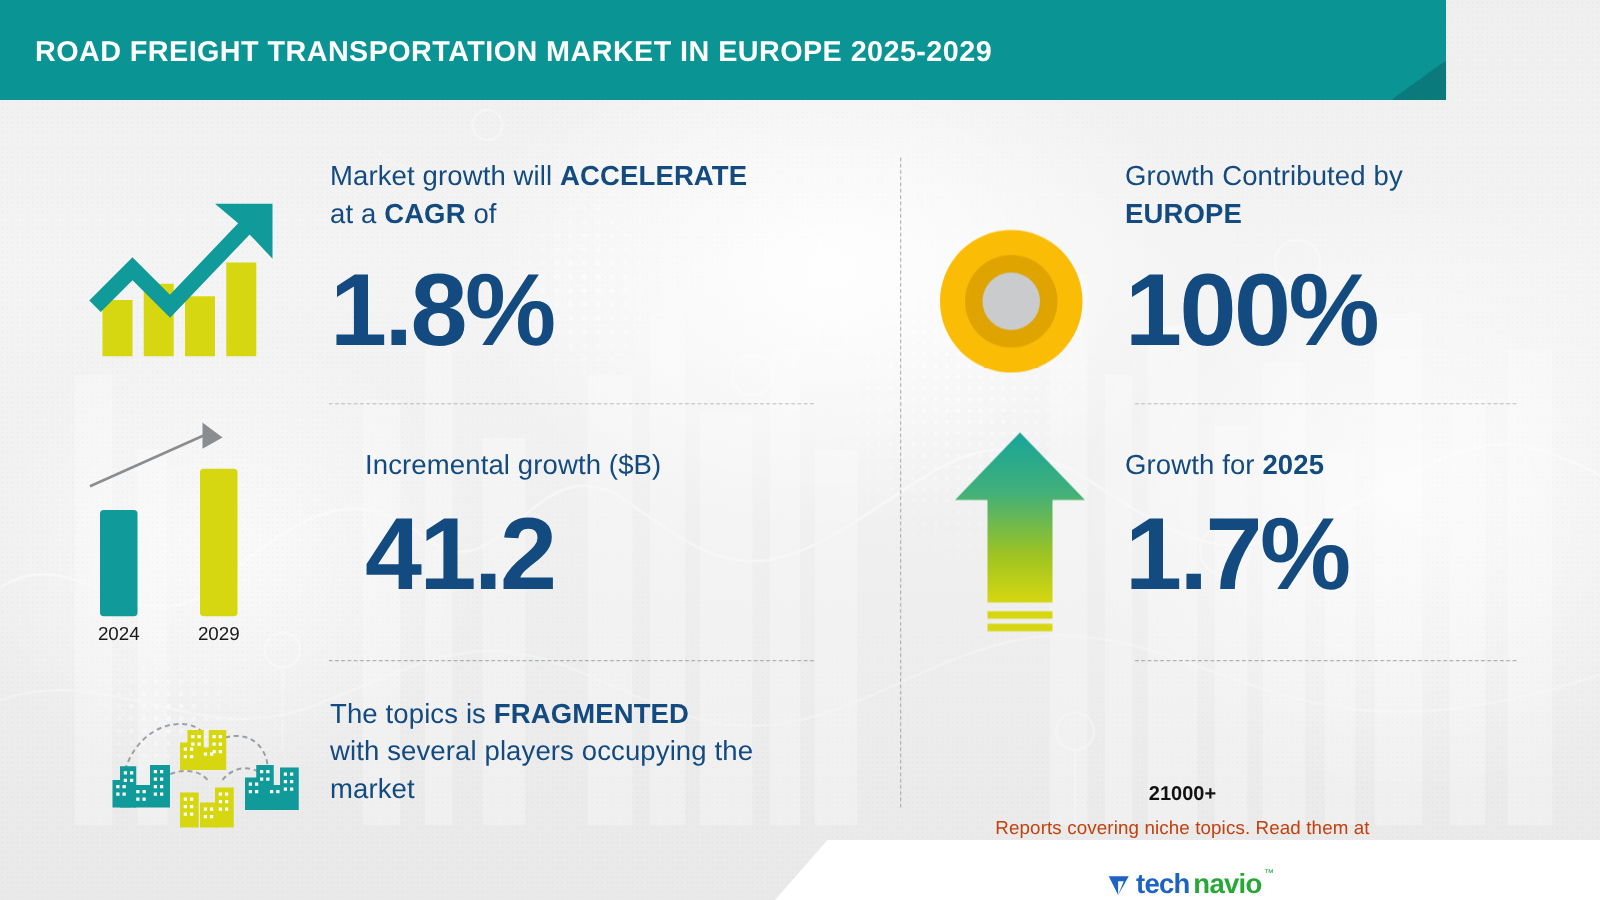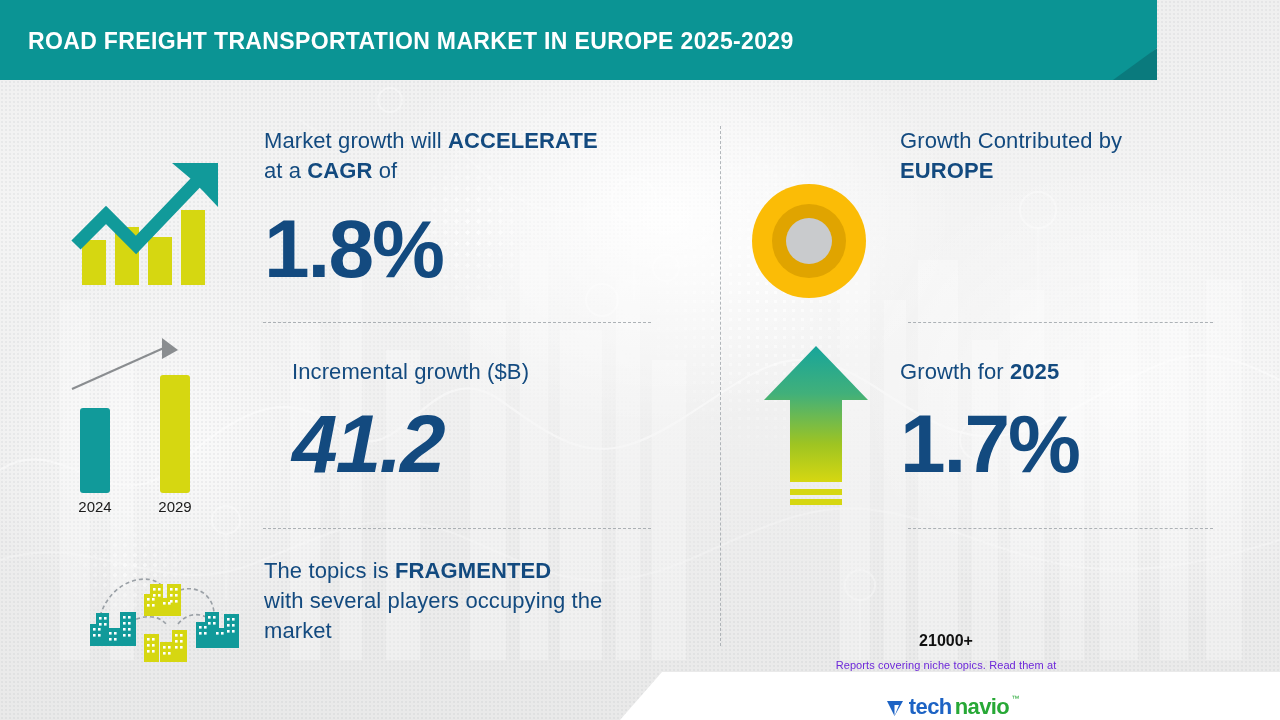--- a/index.html
+++ b/index.html
@@ -97,21 +97,21 @@
   .lead b { font-weight:bold; }
   .bignum {
     font-weight:bold; color:#134a7f; letter-spacing:-2px;
     line-height:1;
   }
 
   .blk-cagr      { left:264px; top:126px; width:400px; }
   .blk-cagr .bignum { font-size:82px; margin-top:22px; }
 
   .blk-incr      { left:264px; top:357px; width:400px;margin-left:28px; }
-  .blk-incr .bignum { font-size:82px; margin-top:16px;font-style:italic; }
+  .blk-incr .bignum { font-size:82px; margin-top:16px; }
 
   .blk-frag      { left:264px; top:556px; width:420px; }
 
   .blk-europe    { left:900px; top:126px; width:330px; }
   .blk-europe .bignum { font-size:82px; margin-top:22px; }
 
   .blk-2025      { left:900px; top:357px; width:330px; }
   .blk-2025 .bignum { font-size:82px; margin-top:16px; }
 
   
@@ -130,21 +130,21 @@
     position:absolute; right:0; top:0; width:660px; height:48px;
     background:#ffffff;
     clip-path:polygon(42px 0, 660px 0, 660px 48px, 0 48px);
   }
   .footer-inner {
     position:absolute; right:0; top:0; width:660px; height:48px;
     display:flex; align-items:center; justify-content:flex-end;
     padding-right:8px; gap:9px;flex-direction:column;
   }
   .footer-count { font-size:16px; font-weight:bold; color:#111; }
-  .footer-text  { font-size:11px; color:#6d28d9; letter-spacing:.1px; }
+  .footer-text  { font-size:15px; color:#c2410c; letter-spacing:.1px; }
   .logo { display:flex; align-items:center; gap:3px; position:relative; margin-left:14px;margin-top:14px;}
   .logo-mark { width:20px; height:20px; }
   .logo-text { font-size:22px; font-weight:bold; letter-spacing:-.6px; }
   .logo-tech { color:#1d63c4; }
   .logo-navio { color:#27a836; }
   .logo-tm { font-size:8px; color:#27a836; position:relative; top:-9px; left:-1px; }
 </style>
 </head>
 <body>
 
@@ -370,20 +370,21 @@
   <circle cx="61" cy="59" r="57" fill="#fbbc06"></circle>
   <circle cx="61" cy="59" r="37" fill="#e0a400"></circle>
   <circle cx="61" cy="59" r="23" fill="#c9cbcd"></circle>
 </svg>
 
 <div class="txt blk-europe">
   <div class="lead">
     <span>Growth Contributed by</span><br>
     <b>EUROPE</b>
   </div>
+  <div class="bignum">100%</div>
 </div>
 
 <svg class="icon icon-arrow-up" viewBox="0 0 112 172">
   <defs>
     <linearGradient id="gradArrow" x1="0" y1="0" x2="0" y2="1">
       <stop offset="0%" stop-color="#17a59b"></stop>
       <stop offset="35%" stop-color="#41b07a"></stop>
       <stop offset="72%" stop-color="#9ec422"></stop>
       <stop offset="100%" stop-color="#d6d711"></stop>
     </linearGradient>

